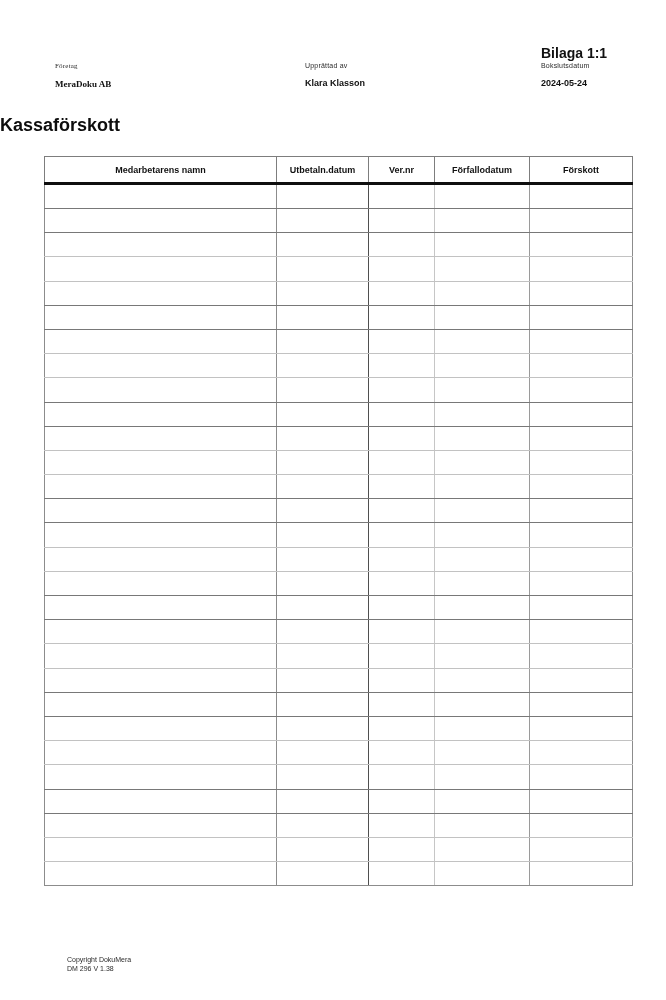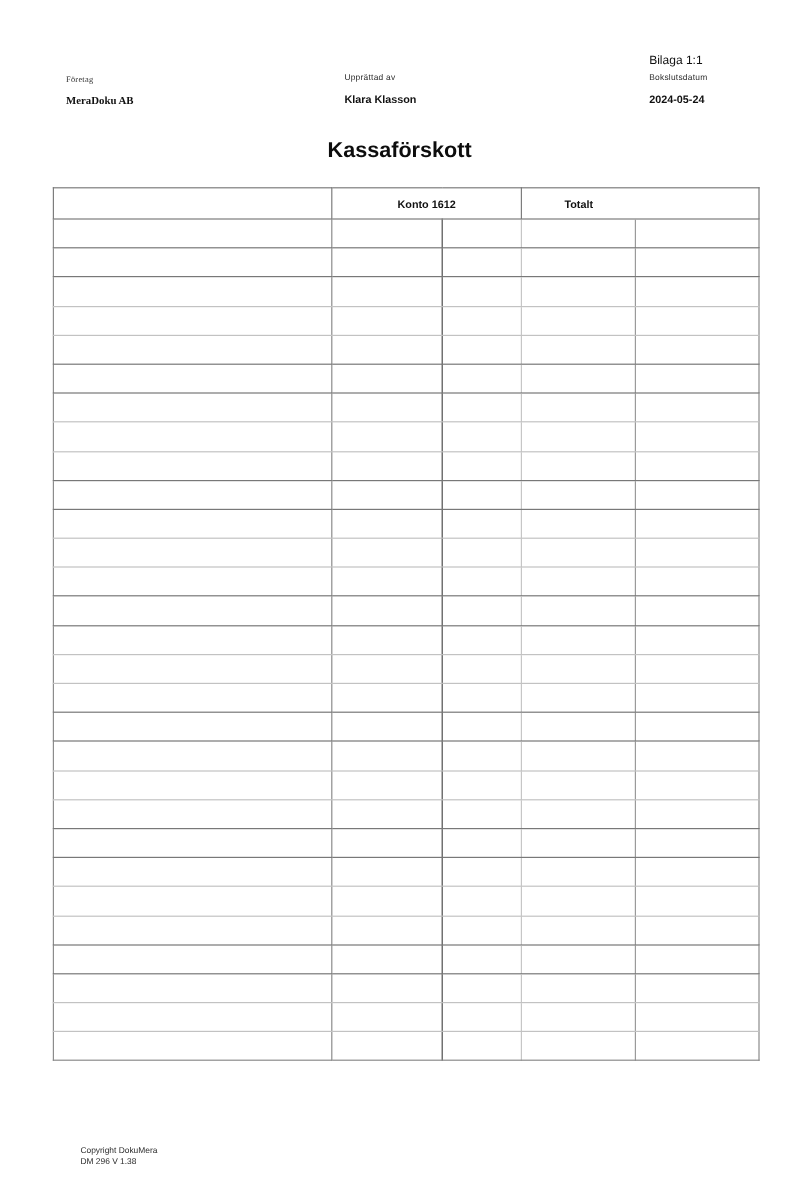--- a/index.html
+++ b/index.html
@@ -12,50 +12,50 @@
     height: 1000px;
     position: relative;
     font-family: "Liberation Sans", sans-serif;
     color: #1a1a1a;
     overflow: hidden;
   }
 
   
   .info-col { position: absolute; top: 62px; }
   .info-col.left   { left: 55px; font-family: Liberation Serif, serif;  }
-  .info-col.center { left: 287px; }
+  .info-col.center { left: 305px; }
   .info-col.right  { left: 541px; }
 
   .attachment {
     position: absolute;
     top: 45px;
     left: 541px;
-    font-size: 10px;
-    font-weight: normal;
+    font-size: 14px;
+    font-weight: bold;
     color: #111;
   }
   .info-label {
     font-size: 7px;
     color: #2b2b2b;
     letter-spacing: 0.2px;
   }
   .info-value {
     margin-top: 9px;
     font-size: 9px;
     font-weight: bold;
     color: #111;
   }
 
   
   .doc-title {
     position: absolute;
     top: 115px;
     left: 0;
     width: 666px;
-    text-align: center;
+    text-align: left;
     font-size: 18px;
     font-weight: bold;
     color: #0d0d0d;
   }
 
   
   table.form-table {
     position: absolute;
     top: 156px;
     left: 44px;
@@ -134,25 +134,26 @@
 
   <table class="form-table">
     <colgroup>
       <col style="width:232px">
       <col style="width:92px">
       <col style="width:66px">
       <col style="width:95px">
       <col style="width:103px">
     </colgroup>
     <thead>
-      <tr class="group-row">
-        <td></td>
-        <td colspan="2">Konto 1612</td>
-        <td class="totalt-cell">Totalt</td>
-        <td class="top-blank-r"></td>
+      <tr class="col-row">
+        <td>Medarbetarens namn</td>
+        <td>Utbetaln.datum</td>
+        <td>Ver.nr</td>
+        <td>Förfallodatum</td>
+        <td>Förskott</td>
       </tr>
     </thead>
     <tbody>
       <tr>
         <td class="c0"></td>
         <td class="c1"></td>
         <td class="c2"></td>
         <td class="c3"></td>
         <td class="c4"></td>
       </tr>

